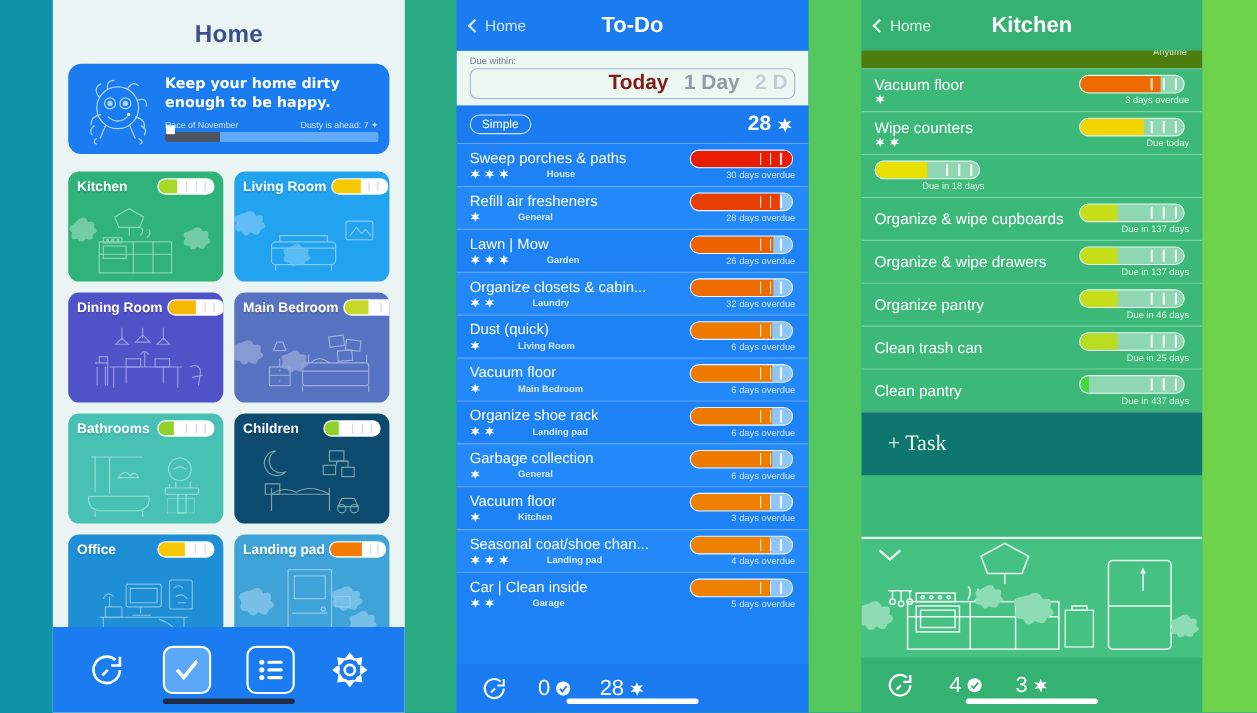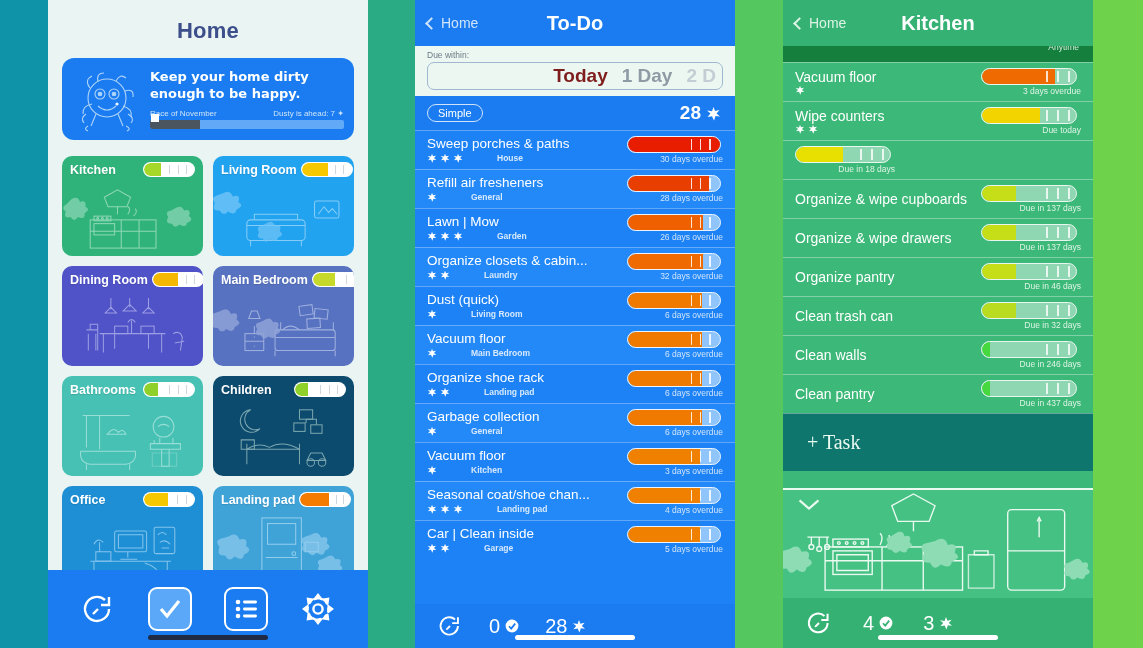--- a/index.html
+++ b/index.html
@@ -174,21 +174,21 @@
   .ktask .left { flex: 1; min-width: 0; }
   .ktask .tname { color:#fff; font-size: 14px; white-space: nowrap; overflow: hidden; text-overflow: ellipsis; line-height: 1.15; }
   .ktask .right { flex: 0 0 auto; width: 100px; text-align: right; }
   .kbar {
     width: 96px; height: 17px; border-radius: 9px; background: #8fd6b2;
     border: 1px solid #e8f7ef; position: relative; overflow: hidden;
   }
   .kbar .bfill { position:absolute; left:0; top:0; bottom:0; border-radius: 9px 0 0 9px; }
   .kbar .btick { position:absolute; top:2px; bottom:2px; width:1.6px; background: rgba(255,255,255,.8); }
   .ktask .tdue { font-size: 8.5px; color: #dff4e7; margin-top: 1px; }
-  .kpartial { height: 16px; overflow: hidden; position: relative; background:#15803d; }
+  .kpartial { height: 16px; overflow: hidden; position: relative; background:#4d7c0f; }
   .kpartial .pr { position:absolute; right:14px; top:-4px; color:#d4efdf; font-size:8.5px; }
   .addtask {
     height: 58px; display:flex; align-items:center; padding-left: 24px;
     color:#eafaf0; font-size: 20px; background:#0f766e;
     border-top: 1px solid rgba(255,255,255,.35);
     font-family: Liberation Serif, serif;
   }
   .kart {
     position: absolute; left:0; right:0; bottom: 50px; height: 110px;
     background: #46c184; border-top: 2px solid #eafaf0;
@@ -926,38 +926,21 @@
               <span class="dusts"></span>
             </div>
           </div>
           <div class="right">
             <div class="kbar">
               <i class="bfill" style="width:36%;background:#b9db20"></i>
               <i class="btick" style="left:68%"></i>
               <i class="btick" style="left:80%"></i>
               <i class="btick" style="left:92%"></i>
             </div>
-            <div class="tdue">Due in 32 days</div>
-          </div>
-        </div>
-        <div class="ktask">
-          <div class="left">
-            <div class="tname">Clean walls</div>
-            <div class="trow2">
-              <span class="dusts"></span>
-            </div>
-          </div>
-          <div class="right">
-            <div class="kbar">
-              <i class="bfill" style="width:9%;background:#46d93f"></i>
-              <i class="btick" style="left:68%"></i>
-              <i class="btick" style="left:80%"></i>
-              <i class="btick" style="left:92%"></i>
-            </div>
-            <div class="tdue">Due in 246 days</div>
+            <div class="tdue">Due in 25 days</div>
           </div>
         </div>
         <div class="ktask">
           <div class="left">
             <div class="tname">Clean pantry</div>
             <div class="trow2">
               <span class="dusts"></span>
             </div>
           </div>
           <div class="right">

